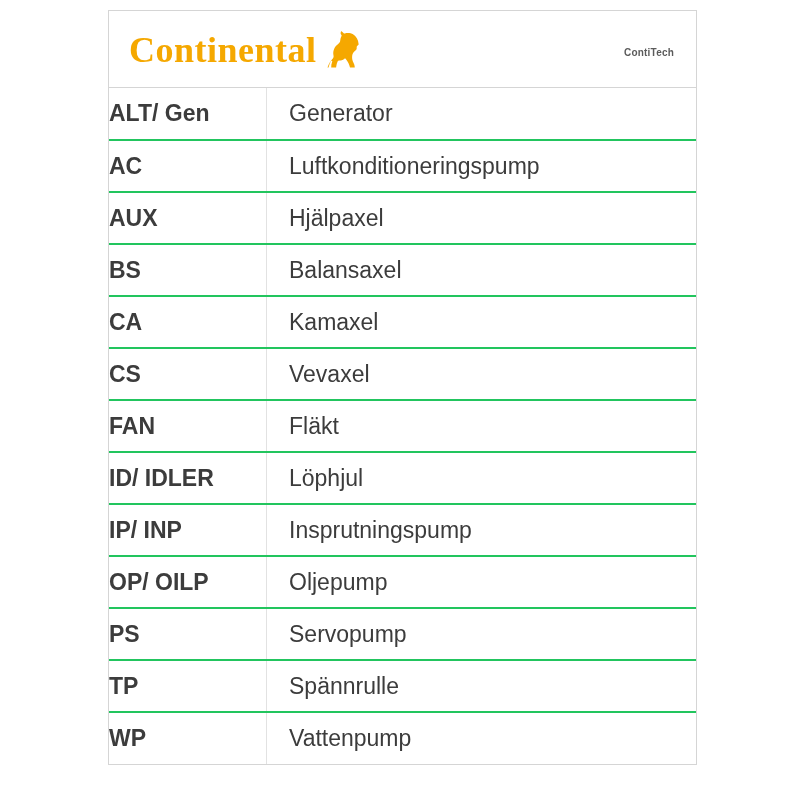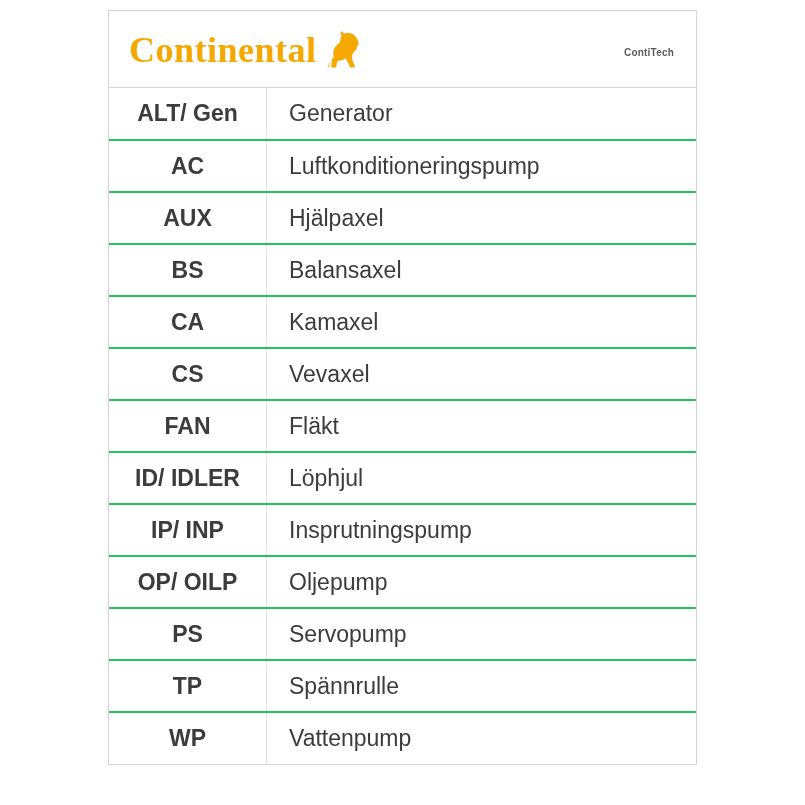--- a/index.html
+++ b/index.html
@@ -89,21 +89,20 @@
     vertical-align: middle;
     color: #3c3c3c;
   }
 
   .table tr:first-child td {
     border-top: none;
   }
 
   .col-code {
     width: 157px;
-    text-align: center;
     font-size: 23px;
     font-weight: 700;
     color: #3a3a3a;
     border-right: 1px solid #e2e2e2;
     white-space: nowrap;
   }
 
   .col-desc {
     padding-left: 22px !important;
     font-size: 23px;

